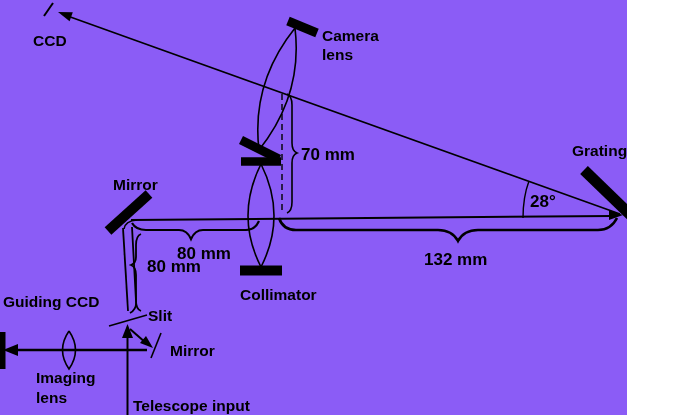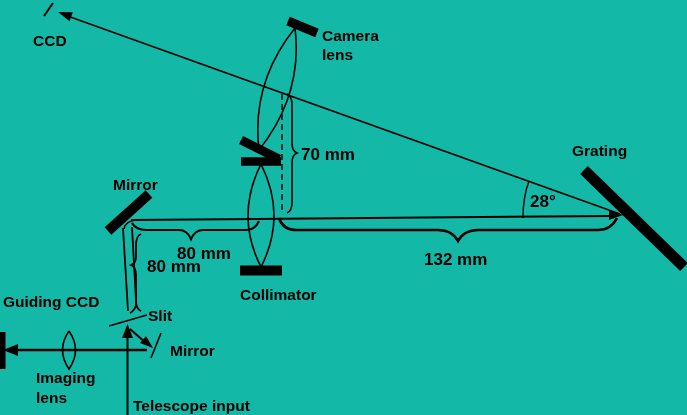--- a/index.html
+++ b/index.html
@@ -1,16 +1,16 @@
 <!DOCTYPE html>
 <html><head>
 <meta charset="utf-8">
 <style>
   html,body{margin:0;padding:0;background:#ffffff;}
-  #stage{width:687px;height:415px;background:#14b8a6;position:relative;overflow:hidden;}
+  #stage{width:627px;height:415px;background:#8b5cf6;position:relative;overflow:hidden;}
   svg{display:block;}
   .ln{stroke:#000;fill:none;stroke-linecap:butt;}
   .fill{fill:#000;stroke:none;}
   .lbl{font-family:"Liberation Sans",sans-serif;font-weight:bold;font-size:15.5px;fill:#000;}
   .meas{font-family:"Liberation Sans",sans-serif;font-weight:bold;font-size:17px;fill:#000;}
 </style>
 </head>
 <body>
 
 <div id="stage">

